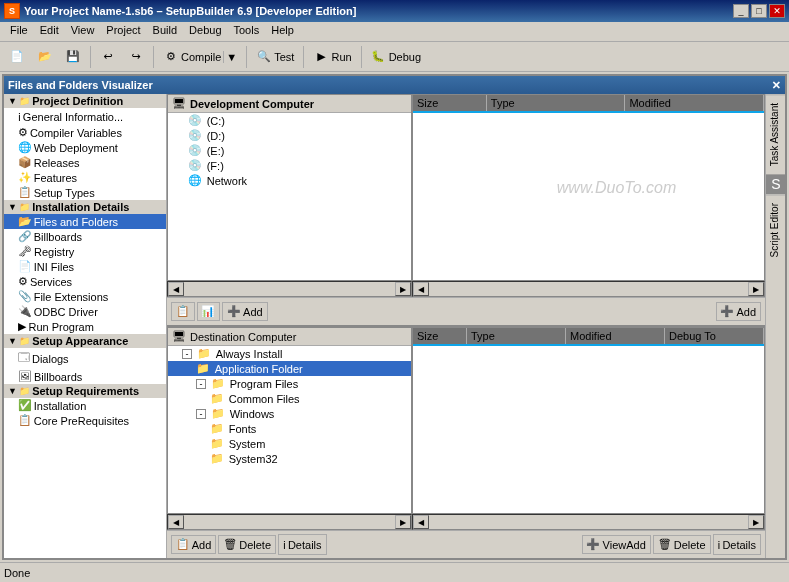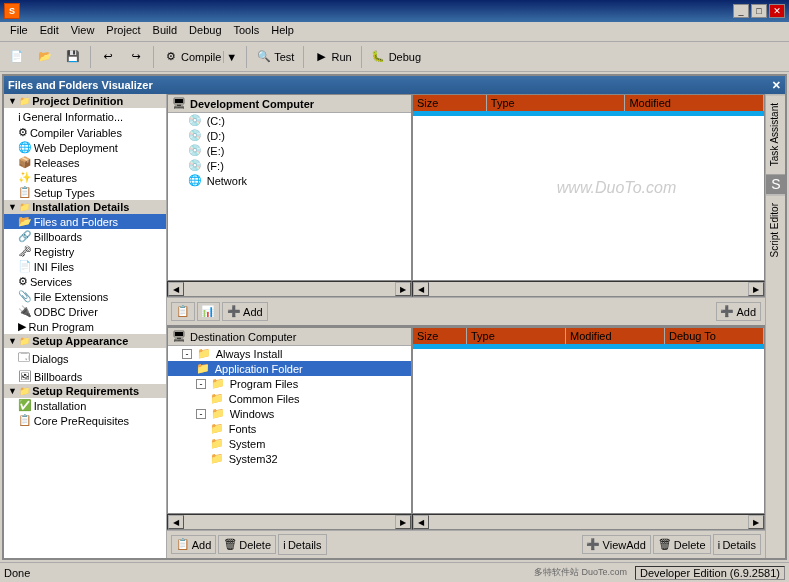--- a/index.html
+++ b/index.html
@@ -38,30 +38,31 @@
 
     
     .status-bar { height: 20px; background: #d4d0c8; border-top: 1px solid #aaa; display: flex; align-items: center; padding: 0 4px; font-size: 11px; justify-content: space-between; }
 
     
     .side-tabs { display: flex; flex-direction: column; width: 20px; background: #d4d0c8; border-left: 1px solid #aaa; }
     .side-tab { writing-mode: vertical-rl; text-orientation: mixed; transform: rotate(180deg); padding: 8px 3px; font-size: 10px; cursor: pointer; border-bottom: 1px solid #aaa; background: #d4d0c8; }
 
     .files-folders-selected { background: #316ac5; color: white; }
 
-    .col-header { display: flex; background: #c2410c; border-bottom: 5px solid #0ea5e9; }
+    .col-header { display: flex; background: #737373; border-bottom: 2px solid #0ea5e9; }
     .col-cell { padding: 2px 4px; border-right: 1px solid #aaa; font-size: 11px; }
     .watermark-text { position: absolute; top: 50%; left: 50%; transform: translate(-50%, -50%); color: rgba(170,170,170,0.6); font-size: 16px; font-style: italic; pointer-events: none; white-space: nowrap; margin-left: 28px; }
   </style>
 </head>
 <body>
 
 <div class="title-bar">
   <div class="title-bar-title">
     <div class="title-bar-icon">S</div>
+    <span>Your Project Name-1.sb6 – SetupBuilder 6.9 [Developer Edition]</span>
   </div>
   <div class="title-bar-buttons">
     <div class="tb-btn">_</div>
     <div class="tb-btn">□</div>
     <div class="tb-btn" style="background:#cc0000;color:white;">✕</div>
   </div>
 </div>
 
 <div class="menu-bar">
   <span class="menu-item">File</span>
@@ -412,17 +413,13 @@
         <div class="side-tab">Task Assistant</div>
         <div style="width:20px; height:20px; background:#888; display:flex; align-items:center; justify-content:center; font-size:14px; color:white; cursor:pointer;">S</div>
         <div class="side-tab">Script Editor</div>
       </div>
     </div>
   </div>
 </div>
 
 <div class="status-bar">
   <span>Done</span>
-  <div style="display:flex; align-items:center; gap:8px;">
-    <span style="font-size:9px; color:#666;">多特软件站 DuoTe.com</span>
-    <span style="border:1px inset #888; padding:0 4px;">Developer Edition (6.9.2581)</span>
-  </div>
 </div>
 
 </body></html>

